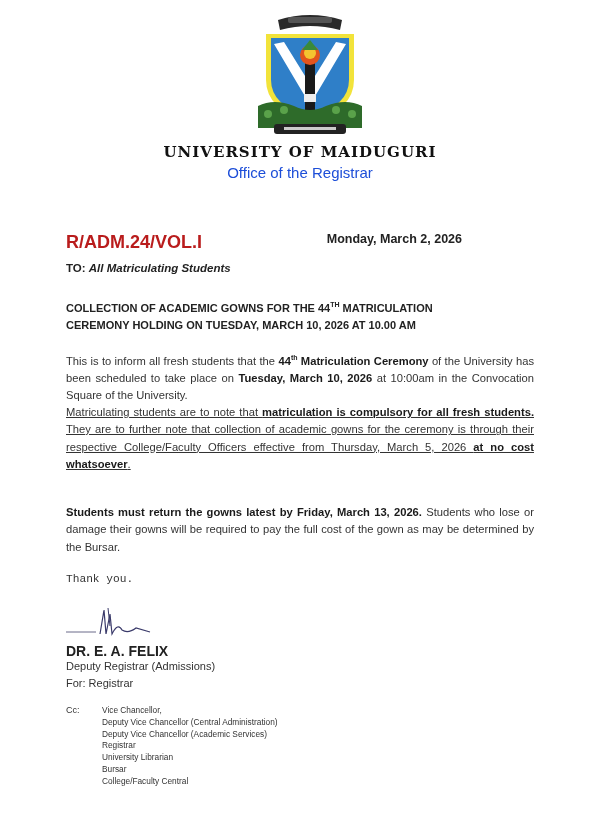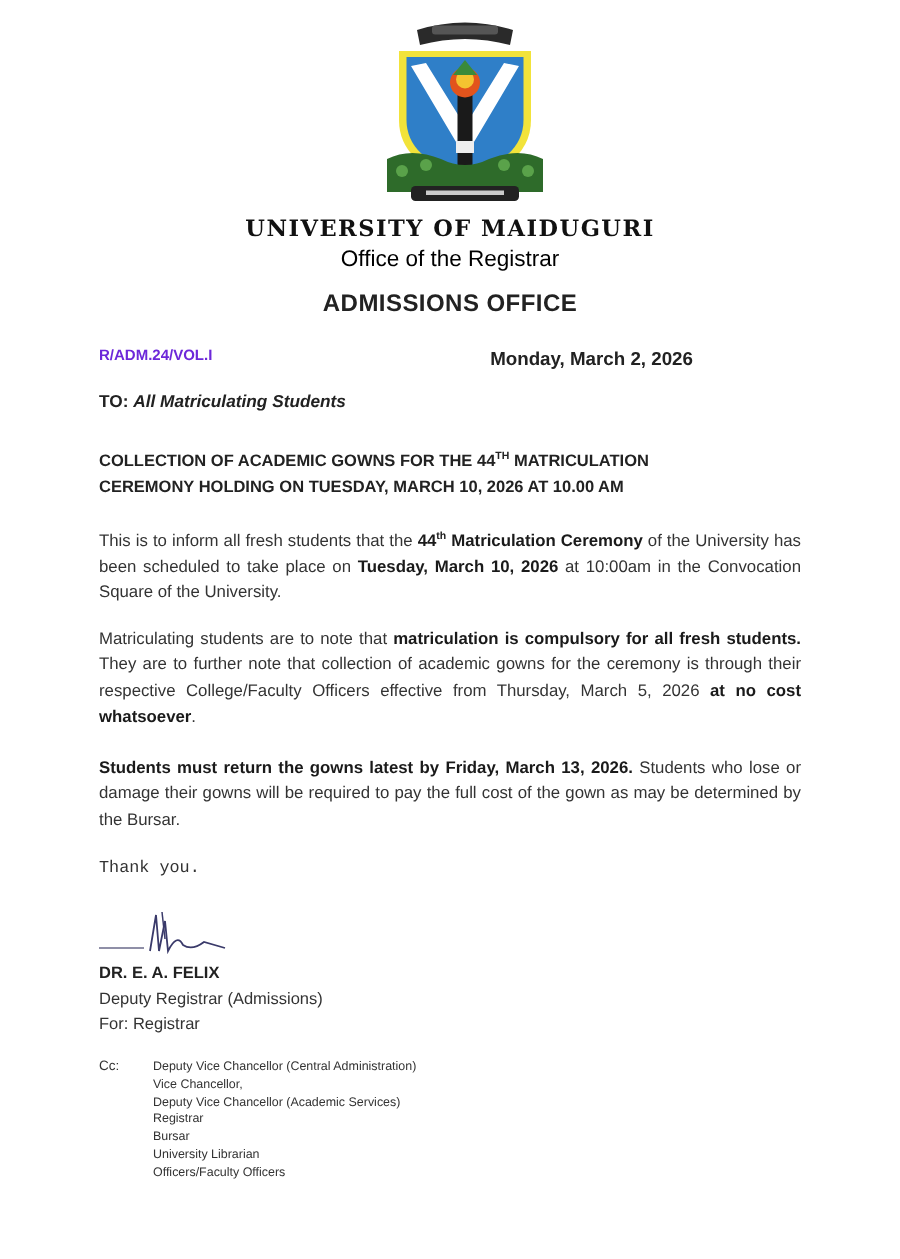--- a/index.html
+++ b/index.html
@@ -2,40 +2,40 @@
 <html><head>
 <meta charset="utf-8">
 <style>
   html, body { margin: 0; padding: 0; background: #ffffff; }
   body { width: 600px; height: 839px; position: relative; overflow: hidden; color: #222; }
   .page { position: absolute; left: 0; top: 0; width: 528px; height: 839px; background: #fff; }
   .crest { position: absolute; left: 254px; top: 10px; width: 112px; height: 130px; }
   .uni-name { position: absolute; left: 0; width: 600px; top: 143px; text-align: center;
     font-family: "DejaVu Serif", serif; font-weight: bold; font-size: 15px; letter-spacing: 1px; color: #111; }
   .office { position: absolute; left: 0; width: 600px; top: 164px; text-align: center;
-    font-family: "Liberation Sans", sans-serif; font-size: 15px; color: #000000; }
+    font-family: "Liberation Sans", sans-serif; font-size: 15px; color: #1d4ed8; }
   .adm-office { position: absolute; left: 0; width: 600px; top: 194px; text-align: center;
     font-family: "Liberation Sans", sans-serif; font-weight: bold; font-size: 16px; letter-spacing: 0.3px; color: #222; }
-  .ref { position: absolute; left: 66px; top: 232px; font-family: "Liberation Sans", sans-serif; font-weight: bold; font-size: 10px; color: #6d28d9; }
+  .ref { position: absolute; left: 66px; top: 232px; font-family: "Liberation Sans", sans-serif; font-weight: bold; font-size: 18px; color: #b91c1c; }
   .date { position: absolute; right: 66px; top: 232px; font-family: "Liberation Sans", sans-serif; font-weight: bold; font-size: 12.5px; color: #222; }
   .to { position: absolute; left: 66px; top: 262px; font-family: "Liberation Sans", sans-serif; font-weight: bold; font-size: 11.5px; color: #222; }
   .to i { font-style: italic; }
   .subject { position: absolute; left: 66px; top: 296px; width: 470px; font-family: "Liberation Sans", sans-serif;
     font-weight: bold; font-size: 11px; line-height: 17px; color: #222; }
   .subject sup { font-size: 7px; }
   .para { position: absolute; left: 66px; width: 468px; font-family: "Liberation Sans", sans-serif;
     font-size: 11.2px; line-height: 17.3px; color: #333; text-align: justify; }
   .para b { color: #1a1a1a; }
   .para sup { font-size: 7px; }
   .p1 { top: 349px; }
-  .p2 { top: 418px; }
+  .p2 { top: 404px; text-decoration: underline; }
   .p3 { top: 504px; }
   .thanks { position: absolute; left: 66px; top: 573px; font-family: Liberation Mono, monospace; font-size: 11.2px; color: #333; }
   .signature { position: absolute; left: 66px; top: 604px; width: 90px; height: 36px; }
-  .signer-name { position: absolute; left: 66px; top: 643px; font-family: "Liberation Sans", sans-serif; font-weight: bold; font-size: 11px; color: #222; text-align: center; }
+  .signer-name { position: absolute; left: 66px; top: 643px; font-family: "Liberation Sans", sans-serif; font-weight: bold; font-size: 14px; color: #222; text-align: center; }
   .signer-title { position: absolute; left: 66px; top: 660px; font-family: "Liberation Sans", sans-serif; font-size: 11px; color: #333; }
   .signer-for { position: absolute; left: 66px; top: 677px; font-family: "Liberation Sans", sans-serif; font-size: 11px; color: #333; }
   .cc-label { position: absolute; left: 66px; top: 705px; font-family: "Liberation Sans", sans-serif; font-size: 9px; color: #333; }
   .cc-list { position: absolute; left: 102px; top: 705px; font-family: "Liberation Sans", sans-serif; font-size: 8.3px; line-height: 11.8px; color: #333; margin: 0; padding: 0; list-style: none; }
 </style>
 </head>
 <body>
 
 <div class="page">
 
@@ -62,21 +62,20 @@
     <circle cx="30" cy="100" r="4" fill="#5aa24a"></circle>
     <circle cx="82" cy="100" r="4" fill="#5aa24a"></circle>
     <circle cx="98" cy="104" r="4" fill="#5aa24a"></circle>
 
     <rect x="20" y="114" width="72" height="10" fill="#222" rx="3"></rect>
     <rect x="30" y="117" width="52" height="3" fill="#ccc"></rect>
   </svg>
 
   <div class="uni-name">UNIVERSITY OF MAIDUGURI</div>
   <div class="office">Office of the Registrar</div>
-  <div class="adm-office">ADMISSIONS OFFICE</div>
 
   <div class="ref">R/ADM.24/VOL.I</div>
   <div class="date">Monday, March 2, 2026</div>
 
   <div class="to">
     <span>TO:</span>
     <i>All Matriculating Students</i>
   </div>
 
   <div class="subject">
@@ -103,21 +102,21 @@
     <path d="M34 30 L38 6 L40 30 L44 10 L46 30 Q52 18 56 26 Q62 30 70 24 L84 28" stroke="#3a3a6a" stroke-width="1.2" fill="none"></path>
     <path d="M42 4 L44 22" stroke="#3a3a6a" stroke-width="1"></path>
   </svg>
 
   <div class="signer-name">DR. E. A. FELIX</div>
   <div class="signer-title">Deputy Registrar (Admissions)</div>
   <div class="signer-for">For: Registrar</div>
 
   <div class="cc-label">Cc:</div>
   <ul class="cc-list">
+    <li>Vice Chancellor,</li>
     <li>Deputy Vice Chancellor (Central Administration)</li>
-    <li>Vice Chancellor,</li>
     <li>Deputy Vice Chancellor (Academic Services)</li>
     <li>Registrar</li>
+    <li>University Librarian</li>
     <li>Bursar</li>
-    <li>University Librarian</li>
-    <li>Officers/Faculty Officers</li>
+    <li>College/Faculty Central</li>
   </ul>
 </div>
 
 </body></html>

